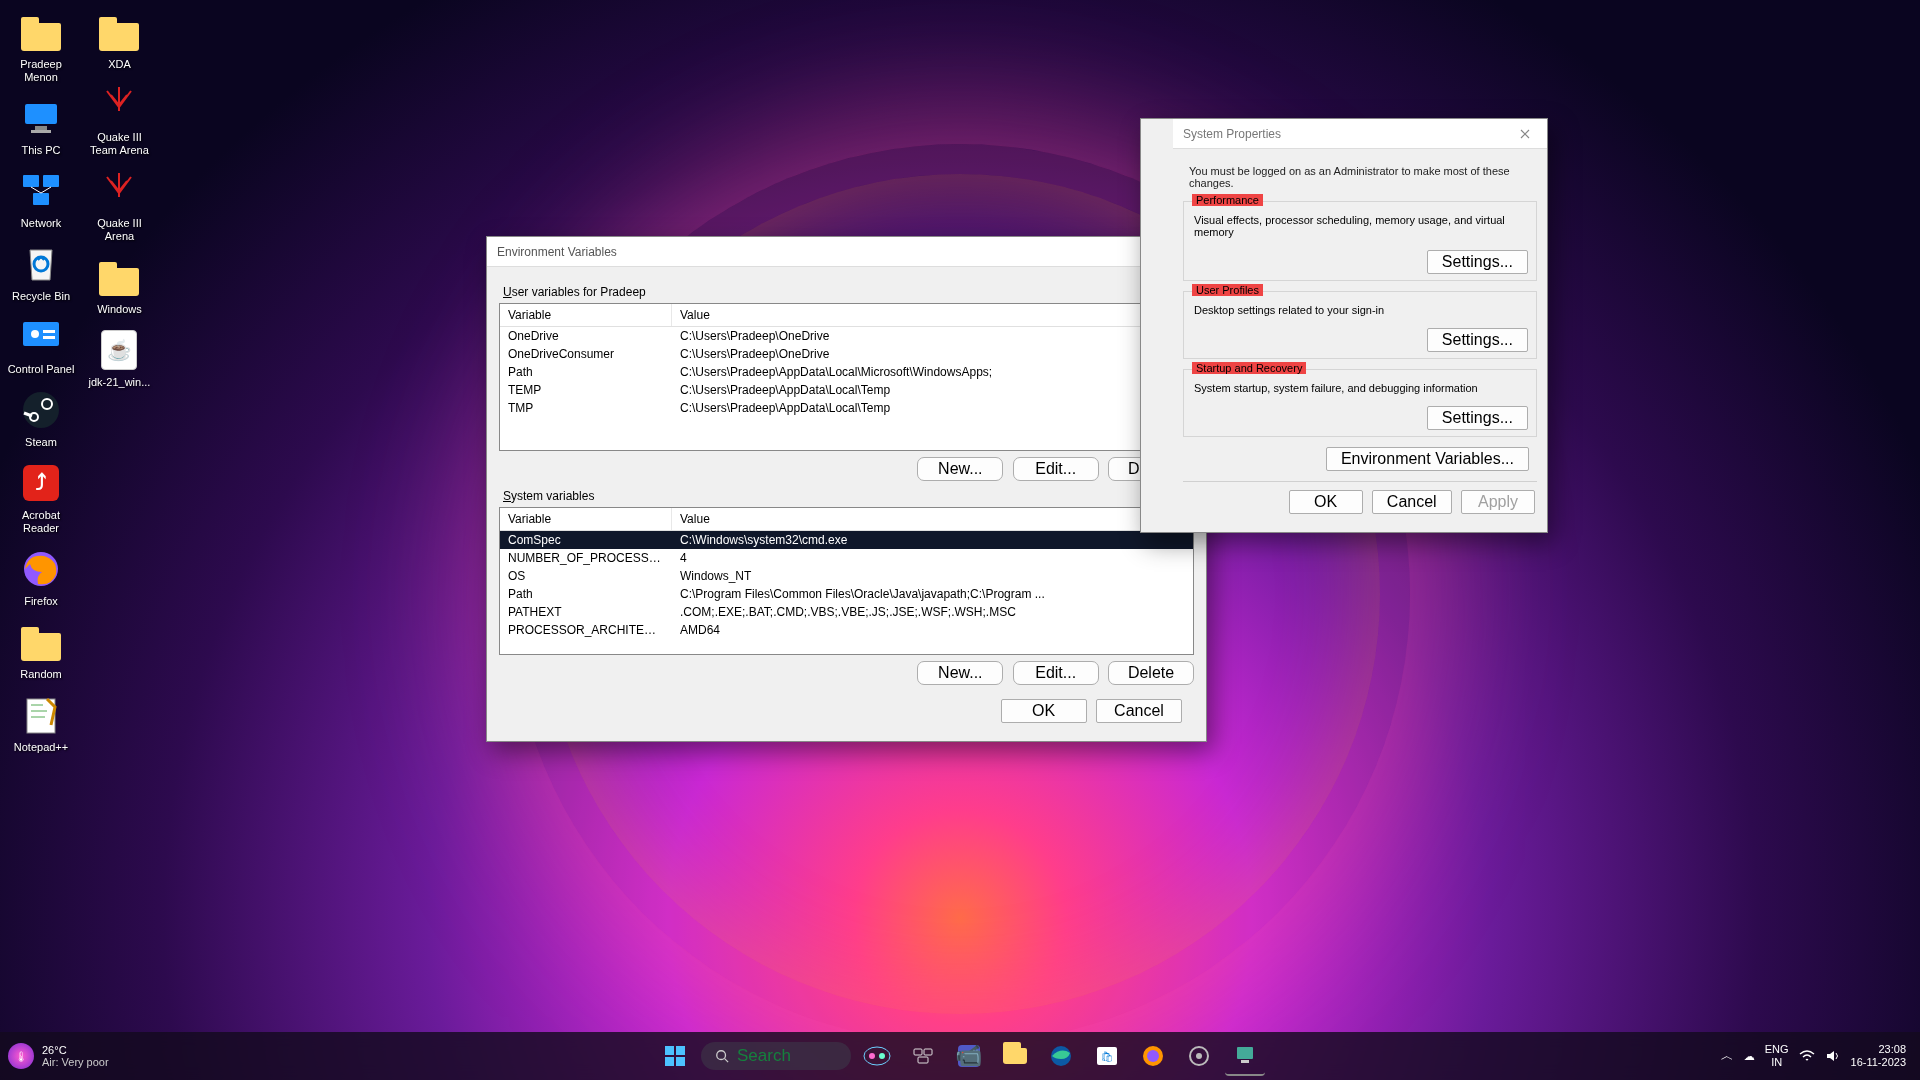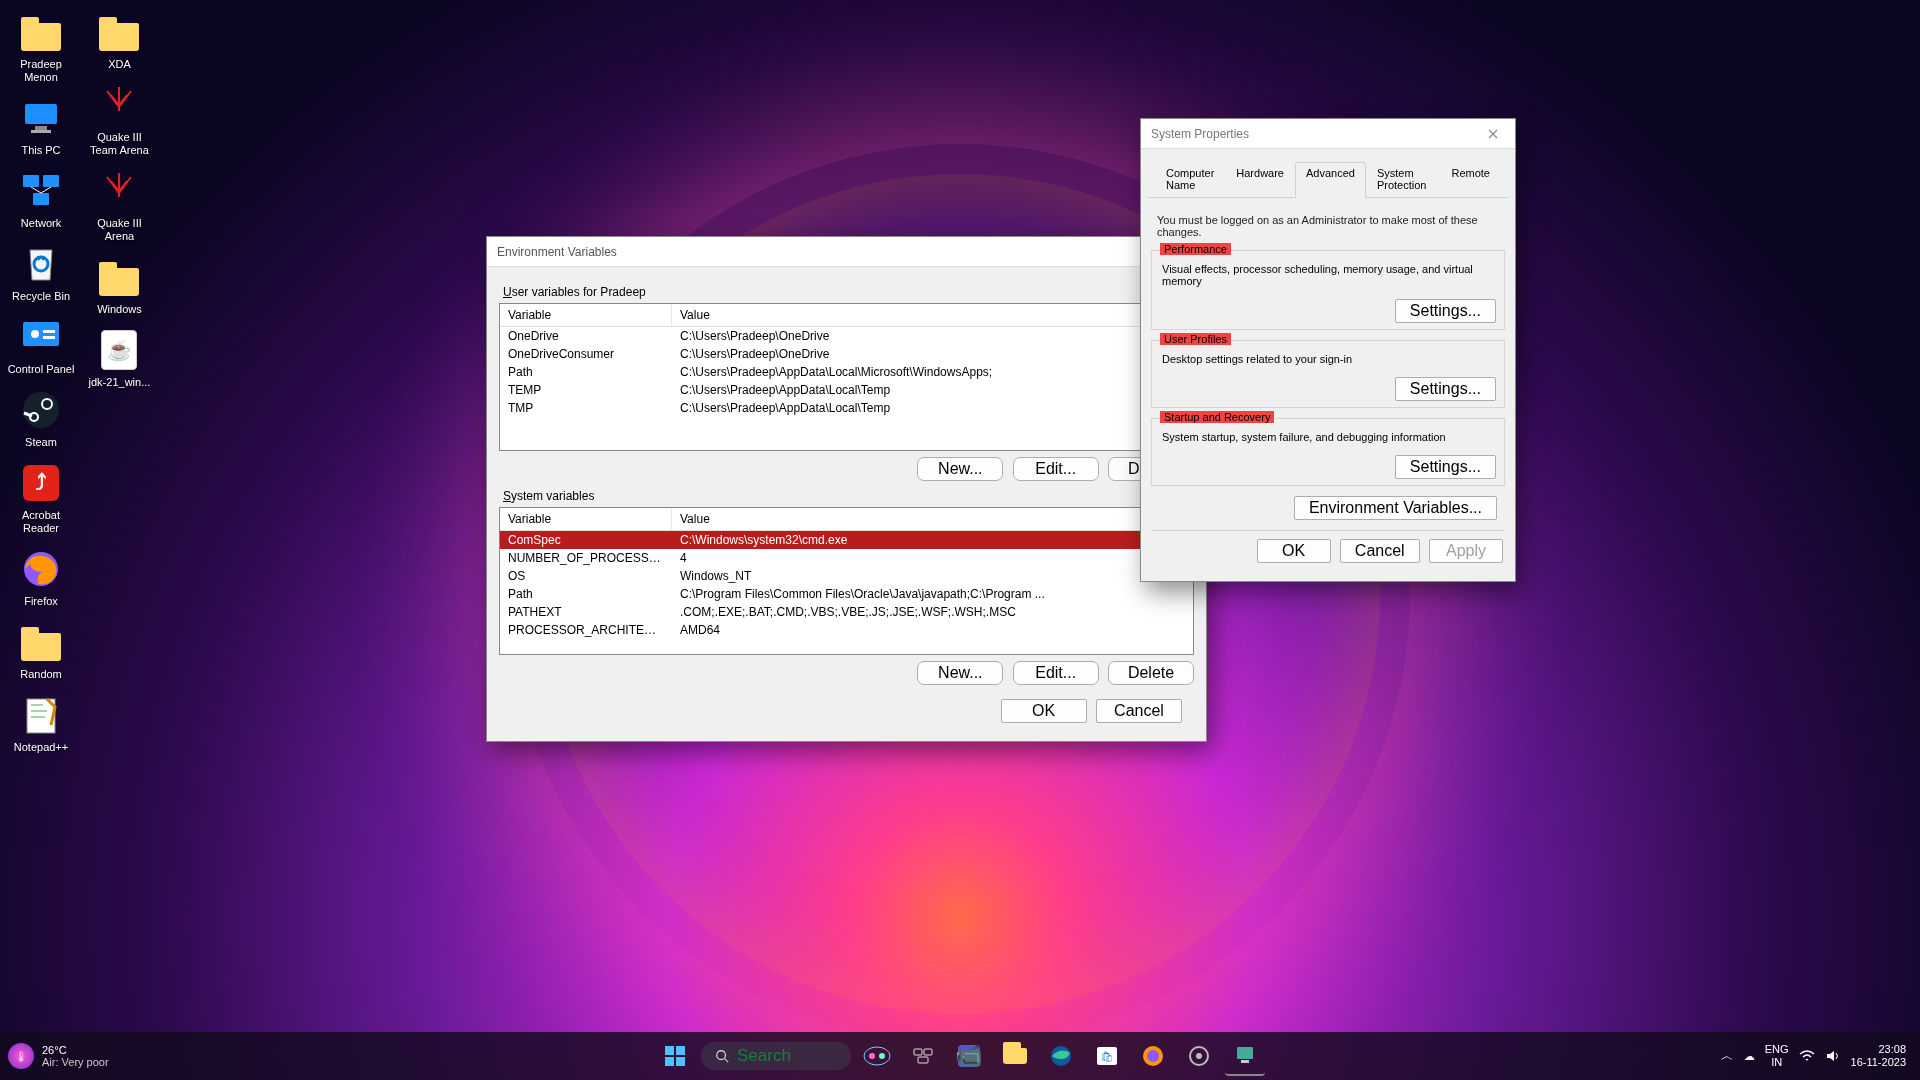--- a/index.html
+++ b/index.html
@@ -39,28 +39,28 @@
 
 .envdlg{ left:486px; top:236px; width:721px; }
 .envdlg .body{ padding:10px 12px 12px; background:#f0f0f0;}
 .section-label{ font-size:12px; margin:8px 4px 4px;}
 .section-label .u{ text-decoration:underline;}
 .listview{ background:#fff; border:1px solid #888; height:148px; overflow:hidden;}
 .listview .hdr{ display:flex; border-bottom:1px solid #e0e0e0; font-size:12px; background:#fff;}
 .listview .hdr > div{ padding:4px 8px; border-right:1px solid #e8e8e8;}
 .listview .row{ display:flex; font-size:12px; padding:1px 0;}
 .listview .row > div{ padding:1px 8px; white-space:nowrap; overflow:hidden; text-overflow:ellipsis;}
-.listview .row.sel{ background:#b91c1c; color:#fff;}
+.listview .row.sel{ background:#0f172a; color:#fff;}
 .c-var{ width:172px; flex:0 0 172px;} .c-val{ flex:1;}
 .listview.sys{ height:148px;}
 .btns3{ text-align:right; margin-top:6px;}
 .btns3 .btn{ width:86px; margin-left:6px;border-radius:7px;}
 
 
-.sysprops{ left:1140px; top:118px; width:376px;}
+.sysprops{ left:1140px; top:118px; width:408px;padding-left:32px;}
 .sysprops .titlebar{ color:#777; font-size:12px;}
 .sysprops .content{ padding:6px 10px 10px;}
 .sysprops .note{ font-size:11px; padding:10px 6px 6px; color:#222;}
 .sp-group{ border:1px solid #d5d5d5; margin:6px 0 10px; padding:6px 10px 36px; position:relative;}
 .sp-group .legend{ position:absolute; top:-8px; left:8px; background:#ef4444; padding:0 4px; font-size:11px;}
 .sp-group .desc{ font-size:11px; margin:6px 0;}
 .sp-group .btn{ position:absolute; right:8px; bottom:6px; min-width:78px;}
 .envvar-btn-row{ text-align:right; margin:4px 8px 10px;}
 .final-btns{ text-align:right; padding:8px 2px;}
 .final-btns .btn{ min-width:74px; margin-left:6px;}
@@ -290,27 +290,20 @@
 
 <div class="win sysprops">
   <div class="titlebar">
     <span>System Properties</span>
     <div class="close">
       <svg width="10" height="10" viewBox="0 0 10 10">
           <path d="M1 1 L9 9 M9 1 L1 9" stroke="#888" stroke-width="1.2"></path>
         </svg>
     </div>
   </div>
-  <div class="tabs" id="sptabs">
-      <div class="tab">Computer Name</div>
-      <div class="tab">Hardware</div>
-      <div class="tab active">Advanced</div>
-      <div class="tab">System Protection</div>
-      <div class="tab">Remote</div>
-    </div>
   <div class="content">
     <div class="note">You must be logged on as an Administrator to make most of these changes.</div>
     <div class="sp-group">
       <div class="legend">Performance</div>
       <div class="desc">Visual effects, processor scheduling, memory usage, and virtual memory</div>
       <button class="btn">Settings...</button>
     </div>
     <div class="sp-group">
       <div class="legend">User Profiles</div>
       <div class="desc">Desktop settings related to your sign-in</div>

